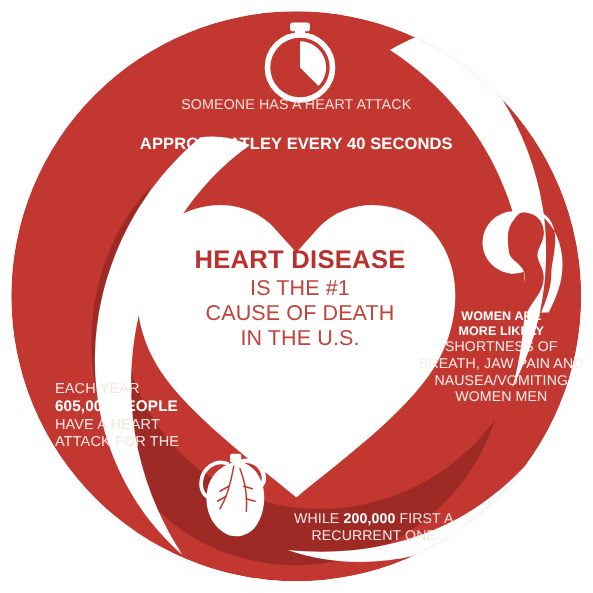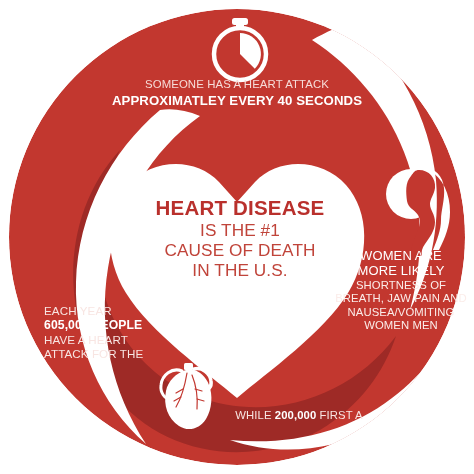--- a/index.html
+++ b/index.html
@@ -40,21 +40,21 @@
   }
   #top-line-1 {
     font-size: 11.4px;
     font-weight: 400;
     color: #f6dcd8;
   }
   #top-line-2 {
     font-size: 13.2px;
     font-weight: bold;
     color: #ffffff;
-    margin-top: 2px;
+    margin-top: 16px;
   }
   
   #center-block {
     left: 127px;
     top: 196px;
     width: 226px;
     color: #c0392f;
   }
   #center-title {
     font-size: 20.5px;
@@ -71,22 +71,22 @@
   }
   
   #right-block {
     left: 328px;
     top: 248px;
     width: 146px;
     color: #ffffff;
     text-align: center;
   }
   #right-strong {
-    font-size: 13px;
-    font-weight: normal;
+    font-size: 10px;
+    font-weight: bold;
     line-height: 1.18;
   }
   #right-rest {
     font-size: 11.3px;
     font-weight: 400;
     color: #fbece9;
     line-height: 1.2;
   }
   
   #left-block {
@@ -272,15 +272,16 @@
 
   <div class="txt" id="left-block">
     <div id="left-l1">EACH YEAR</div>
     <div id="left-l2">605,000 PEOPLE</div>
     <div id="left-l3">HAVE A HEART</div>
     <div id="left-l4">ATTACK FOR THE</div>
   </div>
 
   <div class="txt" id="bottom-block">
     <div><span>WHILE </span><b>200,000</b><span> FIRST A</span></div>
+    <div>RECURRENT ONE</div>
   </div>
 
 </div>
 
 </body></html>

